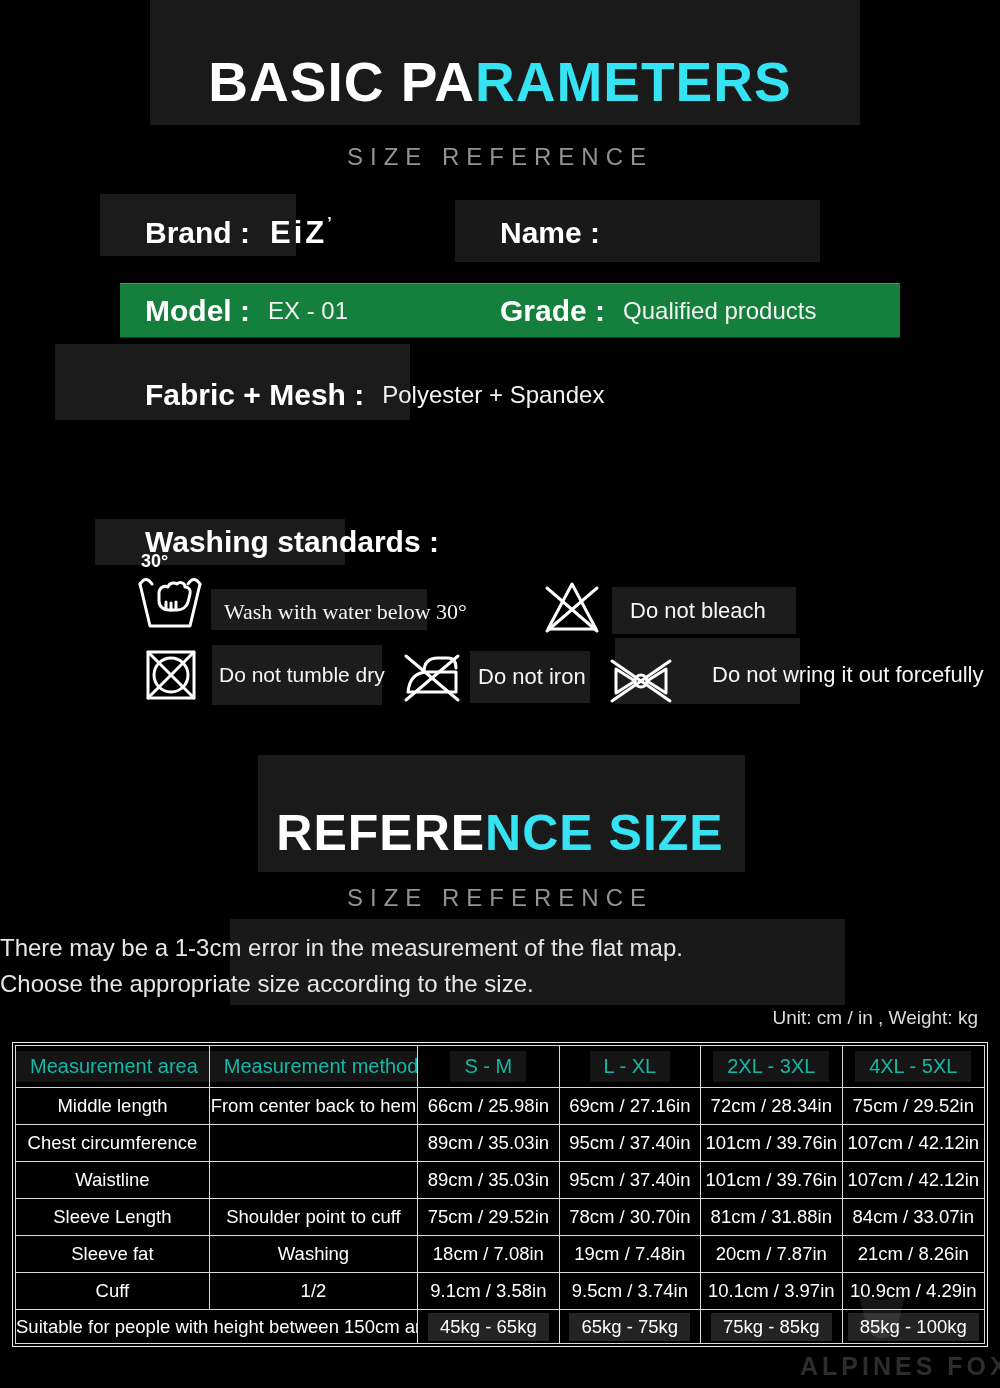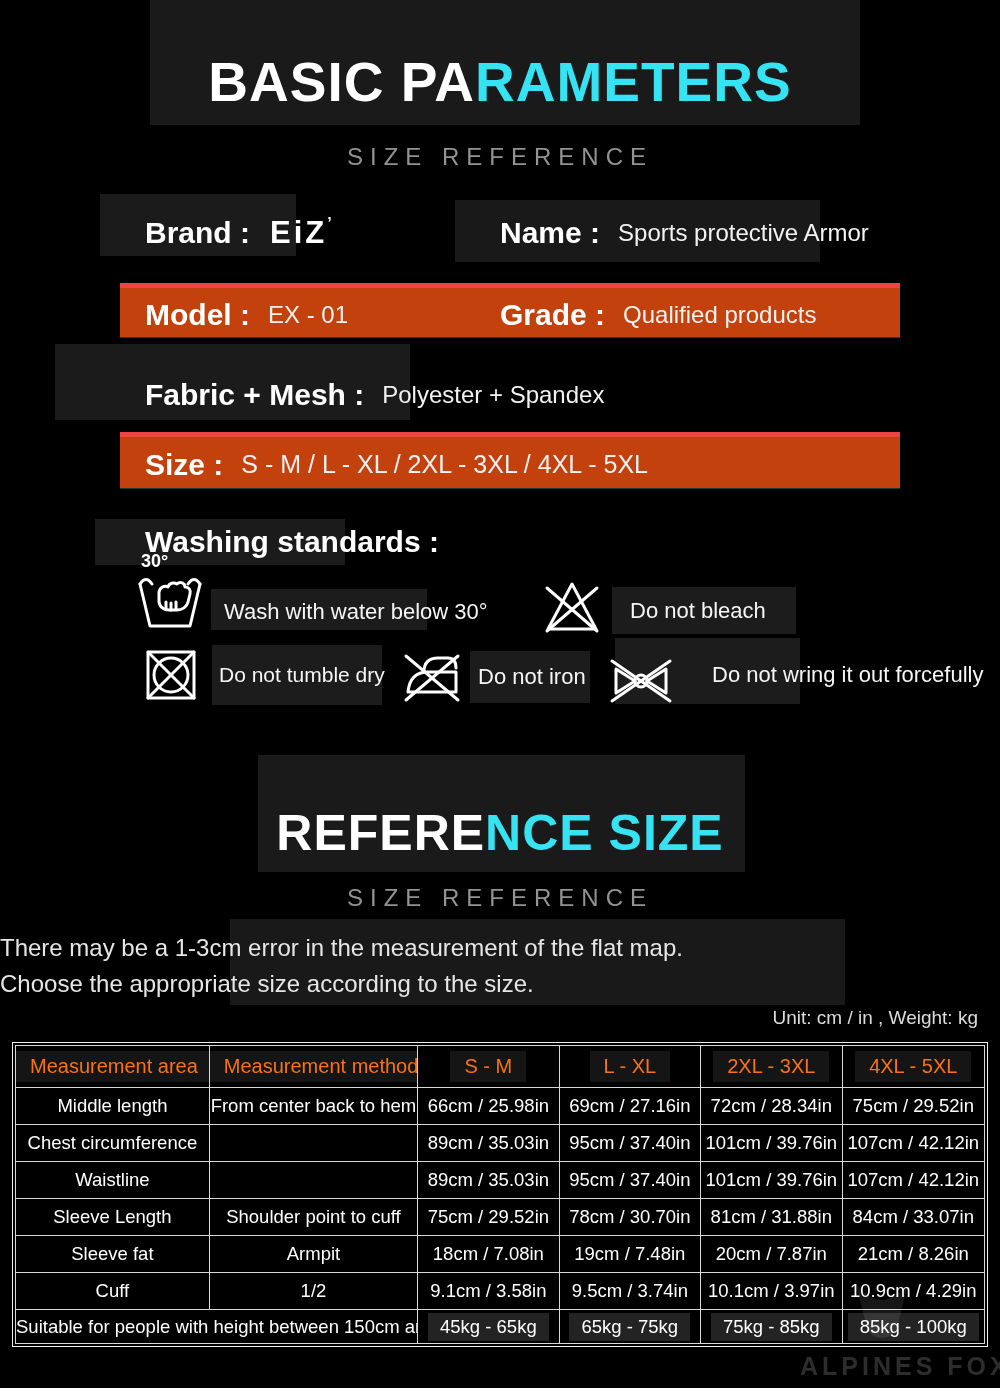--- a/index.html
+++ b/index.html
@@ -15,22 +15,22 @@
                 font-size:55px; font-weight:bold; letter-spacing:1px; white-space:nowrap; }
   .c-white { color:#ffffff; }
   .c-cyan  { color:#35e3f2; }
   .size-ref { position:absolute; left:0; width:1000px; text-align:center; color:#939393;
               font-size:24px; letter-spacing:7px; white-space:nowrap; }
 
   
   .spec-line { position:absolute; display:flex; align-items:center; white-space:nowrap; }
   .spec-label { font-size:30px; font-weight:bold; color:#fff; }
   .spec-value { font-size:24px; color:#f2f2f2; margin-left:18px; }
-  .teal-bar { position:absolute; left:120px; width:780px; background:#c2410c;
-              border-top:5px solid #ef4444; border-bottom:1px solid #1d393c; }
+  .teal-bar { position:absolute; left:120px; width:780px; background:#15803d;
+              border-top:1px solid #ef4444; border-bottom:1px solid #1d393c; }
   .brand-logo { font-size:31px; font-weight:bold; letter-spacing:3px; margin-left:20px; }
   .brand-mark { font-size:16px; font-weight:bold; vertical-align:14px; letter-spacing:0; }
 
   
   .wash-heading { position:absolute; left:145px; top:525px; font-size:30px; font-weight:bold; }
   .wash-text { position:absolute; display:flex; align-items:center; font-size:22px; color:#f5f5f5; white-space:nowrap; }
   .wicon { position:absolute; }
   .wicon svg { display:block; }
   .temp-badge { position:absolute; left:141px; top:551px; font-size:18px; font-weight:bold; }
 
@@ -39,21 +39,21 @@
   .unit-note { position:absolute; right:22px; top:1007px; font-size:19px; color:#dcdcdc; }
 
   
   .table-wrap { position:absolute; left:12px; top:1042px; width:976px;
                 border:1px solid #efefef; padding:2px; background:#000; }
   table.size-table { width:100%; border-collapse:collapse; table-layout:fixed; }
   .size-table th, .size-table td { border:1px solid #d9d9d9; text-align:center; vertical-align:middle;
                 overflow:hidden; white-space:nowrap; }
   .size-table th { height:42px; font-weight:normal; }
   .size-table td { height:37px; font-size:18.5px; color:#fff; }
-  .hdr-box { display:inline-block; background:#151515; color:#f97316; font-size:20px; padding:4px 14px; }
+  .hdr-box { display:inline-block; background:#151515; color:#14b8a6; font-size:20px; padding:4px 14px; }
   .cell-area { font-size:19px; }
   .method-large { font-size:26px; color:#cfcfcf; }
   .foot-label { color:#35e3f2; font-size:16px; }
   .kg-box { display:inline-block; background:#232323; padding:3px 12px; font-size:18.5px; }
   .size-table td.foot-cell { height:34px; }
 
   
   .paw { position:absolute; left:850px; top:1282px; z-index:5; pointer-events:none; }
   .wm-text { position:absolute; left:800px; top:1352px; font-size:25px; font-weight:bold;
              letter-spacing:4px; color:#2d2d2d; white-space:nowrap; z-index:5; }
@@ -72,62 +72,55 @@
   <div class="size-ref" style="top:143px;">SIZE REFERENCE</div>
 
   <div class="patch" style="left:100px; top:194px; width:196px; height:62px;"></div>
   <div class="patch" style="left:455px; top:200px; width:365px; height:62px; background:#191919;"></div>
   <div class="spec-line" style="left:145px; top:205px; height:56px;">
     <span class="spec-label">Brand :</span>
     <span class="brand-logo"><span>EiZ</span><span class="brand-mark">’</span></span>
   </div>
   <div class="spec-line" style="left:500px; top:205px; height:56px;">
     <span class="spec-label">Name :</span>
-    <span class="spec-value">Sports protective Armor</span>
   </div>
 
   <div class="teal-bar" style="top:283px; height:55px;">
     <div class="spec-line" style="left:25px; top:0; height:53px;">
       <span class="spec-label">Model :</span>
       <span class="spec-value">EX - 01</span>
     </div>
     <div class="spec-line" style="left:380px; top:0; height:53px;justify-content:flex-end;">
       <span class="spec-label">Grade :</span>
       <span class="spec-value">Qualified products</span>
     </div>
   </div>
 
   <div class="patch" style="left:55px; top:344px; width:355px; height:76px;"></div>
   <div class="spec-line" style="left:145px; top:372px; height:46px;">
     <span class="spec-label">Fabric + Mesh :</span>
     <span class="spec-value">Polyester + Spandex</span>
   </div>
 
-  <div class="teal-bar" style="top:432px; height:57px;">
-    <div class="spec-line" style="left:25px; top:0; height:55px;">
-      <span class="spec-label">Size :</span>
-      <span class="spec-value" style="font-size:25px;">S - M / L - XL / 2XL - 3XL / 4XL - 5XL</span>
-    </div>
-  </div>
 
   <div class="patch" style="left:95px; top:519px; width:250px; height:46px;"></div>
   <div class="wash-heading">Washing standards :</div>
 
   <div class="temp-badge">30°</div>
   <div class="wicon" style="left:136px; top:572px;">
     <svg class="line-icon" width="68" height="60" viewBox="0 0 68 60">
       <path d="M4 12 Q10 3 16 12"></path>
       <path d="M52 12 Q58 3 64 12"></path>
       <path d="M4 12 L14 54 H54 L64 12"></path>
       <path d="M23 20 c1,-5 6,-7 9,-5 c1,-4 6,-5 9,-3 c3,-3 8,-1 8 3 c4,0 6,3 5,7 l-2,8 c-1,5 -6,8 -11,8 l-8,0 c-6,0 -10,-4 -10,-9 Z"></path>
       <path d="M30 30 v7 M35 31 v7 M40 30 v7"></path>
     </svg>
   </div>
   <div class="patch" style="left:211px; top:589px; width:216px; height:41px; background:#1c1c1c;"></div>
-  <div class="wash-text" style="left:224px; top:589px; height:45px;">Wash with water below 30°</div>
+  <div class="wash-text" style="left:224px; top:589px; height:45px;font-family:Liberation Serif, serif;">Wash with water below 30°</div>
 
   <div class="wicon" style="left:541px; top:577px;">
     <svg class="line-icon" width="62" height="58" viewBox="0 0 62 58">
       <path d="M31 7 L7 52 H55 Z"></path>
       <path d="M6 11 L56 54"></path>
       <path d="M56 11 L6 54"></path>
     </svg>
   </div>
   <div class="patch" style="left:612px; top:587px; width:184px; height:47px; background:#1c1c1c;"></div>
   <div class="wash-text" style="left:630px; top:587px; height:47px;">Do not bleach</div>
@@ -223,21 +216,21 @@
       <tr>
         <td class="cell-area">Sleeve Length</td>
         <td class="cell-area">Shoulder point to cuff</td>
         <td>75cm / 29.52in</td>
         <td>78cm / 30.70in</td>
         <td>81cm / 31.88in</td>
         <td>84cm / 33.07in</td>
       </tr>
       <tr>
         <td class="cell-area">Sleeve fat</td>
-        <td class="cell-area">Armpit</td>
+        <td class="cell-area">Washing</td>
         <td>18cm / 7.08in</td>
         <td>19cm / 7.48in</td>
         <td>20cm / 7.87in</td>
         <td>21cm / 8.26in</td>
       </tr>
       <tr>
         <td class="cell-area">Cuff</td>
         <td class="method-large">1/2</td>
         <td>9.1cm / 3.58in</td>
         <td>9.5cm / 3.74in</td>

